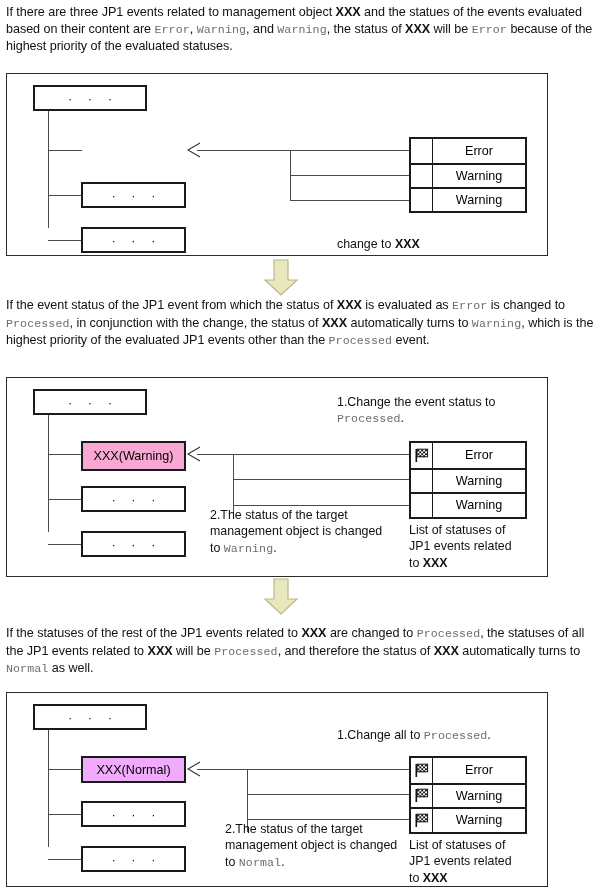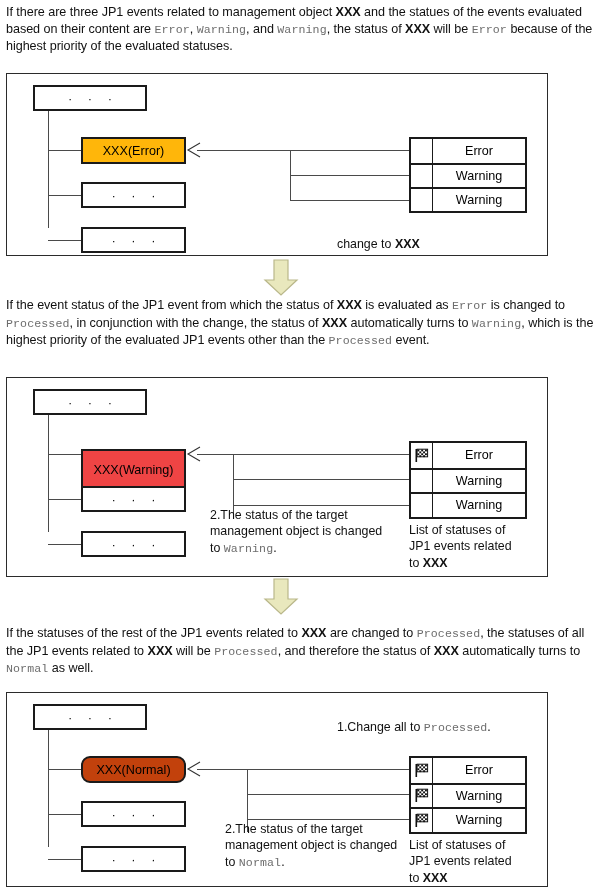--- a/index.html
+++ b/index.html
@@ -137,21 +137,20 @@
 <div class="page">
 
   <div class="para" id="p1" style="top:4px;"><span>If there are three JP1 events related to management object </span><b>XXX</b><span> and the statues of the events evaluated based on their content are </span><span class="mono">Error</span><span>, </span><span class="mono">Warning</span><span>, and </span><span class="mono">Warning</span><span>, the status of </span><b>XXX</b><span> will be </span><span class="mono">Error</span><span> because of the highest priority of the evaluated statuses.</span></div>
 
   <div class="panel" style="left:6px; top:73px; width:542px; height:183px;">
 
     <div class="node dots" style="left:26px; top:11px; width:114px; height:26px;">·  ·  ·</div>
     <div class="trunk" style="left:41px; top:37px; height:117px;"></div>
 
     <div class="branch" style="left:41px; top:76px; width:34px;"></div>
-    <div class="node status" style="left:74px; top:63px; width:105px; height:27px; background:#ffb60a;">XXX(Error)</div>
 
     <div class="branch" style="left:41px; top:121px; width:34px;"></div>
     <div class="node dots" style="left:74px; top:108px; width:105px; height:26px;">·  ·  ·</div>
 
     <div class="branch" style="left:41px; top:166px; width:34px;"></div>
     <div class="node dots" style="left:74px; top:153px; width:105px; height:26px;">·  ·  ·</div>
 
     <div class="conn h" style="left:190px; top:76px; width:212px;"></div>
     <div class="conn v" style="left:283px; top:76px; height:50px;"></div>
     <div class="conn h" style="left:283px; top:101px; width:119px;"></div>
@@ -184,21 +183,21 @@
     <path d="M11 1 H25 V21 H34 L18 36 L2 21 H11 Z" fill="#e9e8bd" stroke="#b9b78a" stroke-width="1.2"></path>
   </svg>
 
   <div class="para" id="p2" style="top:297px;"><span>If the event status of the JP1 event from which the status of </span><b>XXX</b><span> is evaluated as </span><span class="mono">Error</span><span> is changed to </span><span class="mono">Processed</span><span>, in conjunction with the change, the status of </span><b>XXX</b><span> automatically turns to </span><span class="mono">Warning</span><span>, which is the highest priority of the evaluated JP1 events other than the </span><span class="mono">Processed</span><span> event.</span></div>
 
   <div class="panel" style="left:6px; top:377px; width:542px; height:200px;">
     <div class="node dots" style="left:26px; top:11px; width:114px; height:26px;">·  ·  ·</div>
     <div class="trunk" style="left:41px; top:37px; height:117px;"></div>
 
     <div class="branch" style="left:41px; top:76px; width:34px;"></div>
-    <div class="node status" style="left:74px; top:71px; width:105px; height:42px; background:#ef4444;">XXX(Warning)</div>
+    <div class="node status" style="left:74px; top:63px; width:105px; height:30px; background:#f9a8d4;">XXX(Warning)</div>
 
     <div class="branch" style="left:41px; top:121px; width:34px;"></div>
     <div class="node dots" style="left:74px; top:108px; width:105px; height:26px;">·  ·  ·</div>
 
     <div class="branch" style="left:41px; top:166px; width:34px;"></div>
     <div class="node dots" style="left:74px; top:153px; width:105px; height:26px;">·  ·  ·</div>
 
     <div class="conn h" style="left:190px; top:76px; width:212px;"></div>
     <div class="conn v" style="left:226px; top:76px; height:65px;"></div>
     <div class="conn h" style="left:226px; top:101px; width:176px;"></div>
@@ -230,41 +229,42 @@
         <div class="statrow" style="height: 24.5333px;">
           <div class="flagcell"></div>
           <div class="statcell">Warning</div>
         </div>
         <div class="statrow" style="height: 24.5333px;">
           <div class="flagcell"></div>
           <div class="statcell">Warning</div>
         </div>
       </div>
 
+    <div class="cap" id="a2n1" style="left:330px; top:16px; width:200px;"><span>1.Change the event status to </span><span class="mono">Processed</span><span>.</span></div>
     <div class="cap" id="a2n2" style="left:203px; top:129px; width:175px;"><span>2.The status of the target management object is changed to </span><span class="mono">Warning</span><span>.</span></div>
 
     <div class="cap" style="left:402px; top:144px; width:140px;">
       <span>List of statuses of</span><br>
       <span>JP1 events related</span><br>
       <span>to </span><b>XXX</b>
     </div>
   </div>
 
   <svg class="stepArrow" width="36" height="38" viewBox="0 0 36 38" style="left:263px; top:578px;">
     <path d="M11 1 H25 V21 H34 L18 36 L2 21 H11 Z" fill="#e9e8bd" stroke="#b9b78a" stroke-width="1.2"></path>
   </svg>
 
   <div class="para" id="p3" style="top:625px;"><span>If the statuses of the rest of the JP1 events related to </span><b>XXX</b><span> are changed to </span><span class="mono">Processed</span><span>, the statuses of all the JP1 events related to </span><b>XXX</b><span> will be </span><span class="mono">Processed</span><span>, and therefore the status of </span><b>XXX</b><span> automatically turns to </span><span class="mono">Normal</span><span> as well.</span></div>
 
   <div class="panel" style="left:6px; top:692px; width:542px; height:195px;">
     <div class="node dots" style="left:26px; top:11px; width:114px; height:26px;">·  ·  ·</div>
     <div class="trunk" style="left:41px; top:37px; height:117px;"></div>
 
     <div class="branch" style="left:41px; top:76px; width:34px;"></div>
-    <div class="node status" style="left:74px; top:63px; width:105px; height:27px; background:#c2410c;border-radius:9px;">XXX(Normal)</div>
+    <div class="node status" style="left:74px; top:63px; width:105px; height:27px; background:#f0abfc;">XXX(Normal)</div>
 
     <div class="branch" style="left:41px; top:121px; width:34px;"></div>
     <div class="node dots" style="left:74px; top:108px; width:105px; height:26px;">·  ·  ·</div>
 
     <div class="branch" style="left:41px; top:166px; width:34px;"></div>
     <div class="node dots" style="left:74px; top:153px; width:105px; height:26px;">·  ·  ·</div>
 
     <div class="conn h" style="left:190px; top:76px; width:212px;"></div>
     <div class="conn v" style="left:240px; top:76px; height:63px;"></div>
     <div class="conn h" style="left:240px; top:101px; width:162px;"></div>
@@ -326,21 +326,21 @@
               <rect x="7.20" y="5.30" width="1.90" height="1.90" fill="#111"></rect>
               <rect x="11.00" y="5.30" width="1.90" height="1.90" fill="#111"></rect>
               <rect x="5.30" y="7.20" width="1.90" height="1.90" fill="#111"></rect>
               <rect x="9.10" y="7.20" width="1.90" height="1.90" fill="#111"></rect>
             </svg>
           </div>
           <div class="statcell">Warning</div>
         </div>
       </div>
 
-    <div class="cap" id="a3n1" style="left:330px; top:26px; width:215px;"><span>1.Change all to </span><span class="mono">Processed</span><span>.</span></div>
+    <div class="cap" id="a3n1" style="left:330px; top:34px; width:215px;"><span>1.Change all to </span><span class="mono">Processed</span><span>.</span></div>
     <div class="cap" id="a3n2" style="left:218px; top:128px; width:175px;"><span>2.The status of the target management object is changed to </span><span class="mono">Normal</span><span>.</span></div>
 
     <div class="cap" style="left:402px; top:144px; width:140px;">
       <span>List of statuses of</span><br>
       <span>JP1 events related</span><br>
       <span>to </span><b>XXX</b>
     </div>
   </div>
 
 </div>

